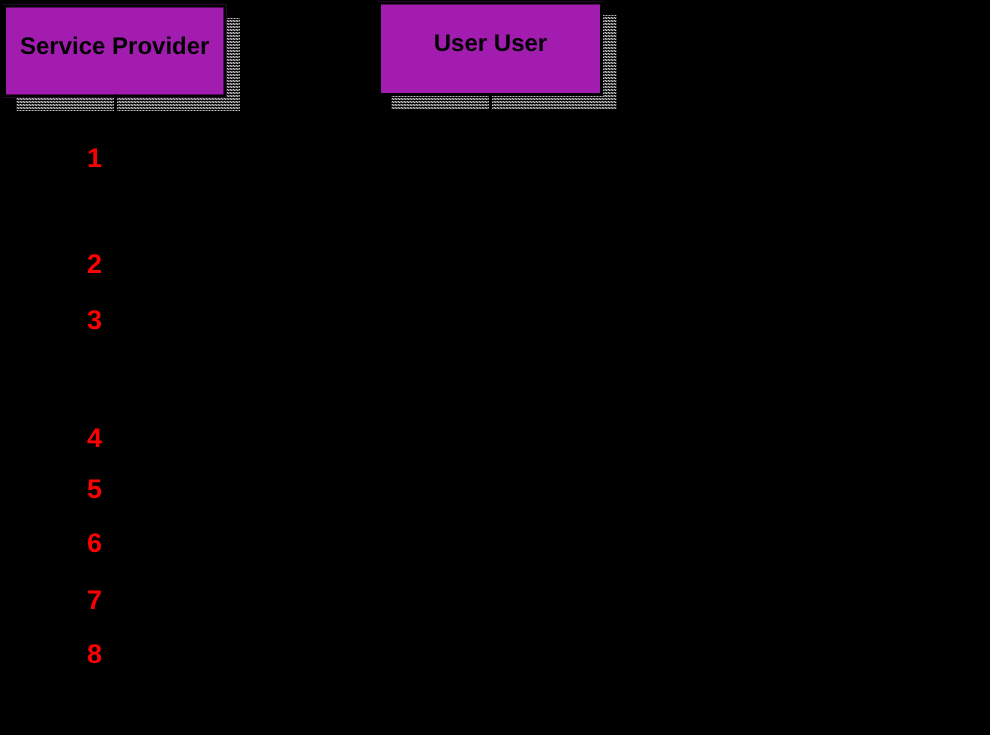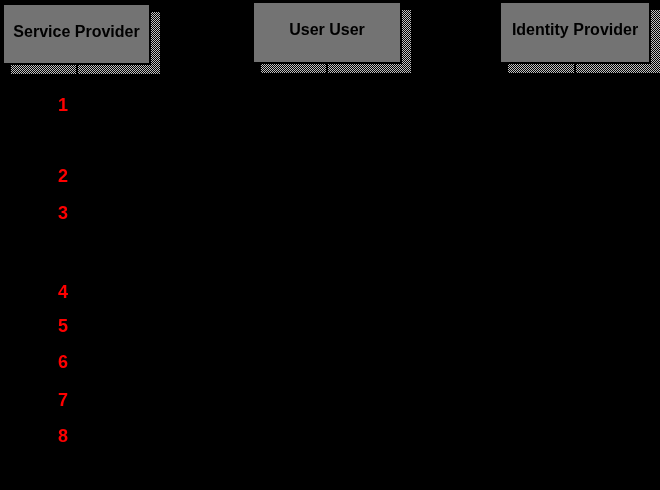--- a/index.html
+++ b/index.html
@@ -13,21 +13,21 @@
     height: 490px;
     background: #000000;
     overflow: hidden;
     z-index: 0;
     font-family: "Liberation Sans", sans-serif;
   }
   
   .actor {
     position: absolute;
     box-sizing: border-box;
-    background: #737373;
+    background: #a21caf;
     border: 2px solid #000000;
     display: flex;
     align-items: center;
     justify-content: center;
     padding-bottom: 5px;
     font-weight: bold;
     font-size: 16px;
     color: #000000;
     white-space: nowrap;
   }
@@ -81,23 +81,20 @@
 <div class="canvas">
 
   <div class="actor box-sp">
     <span>Service Provider</span>
   </div>
 
   <div class="actor box-ua">
     <span>User User</span>
   </div>
 
-  <div class="actor box-ip">
-    <span>Identity Provider</span>
-  </div>
 
   <div class="lifeline ll-sp"></div>
   <div class="lifeline ll-ua"></div>
   <div class="lifeline ll-ip"></div>
 
   <div class="step step-1">1</div>
   <div class="step step-2">2</div>
   <div class="step step-3">3</div>
   <div class="step step-4">4</div>
   <div class="step step-5">5</div>

